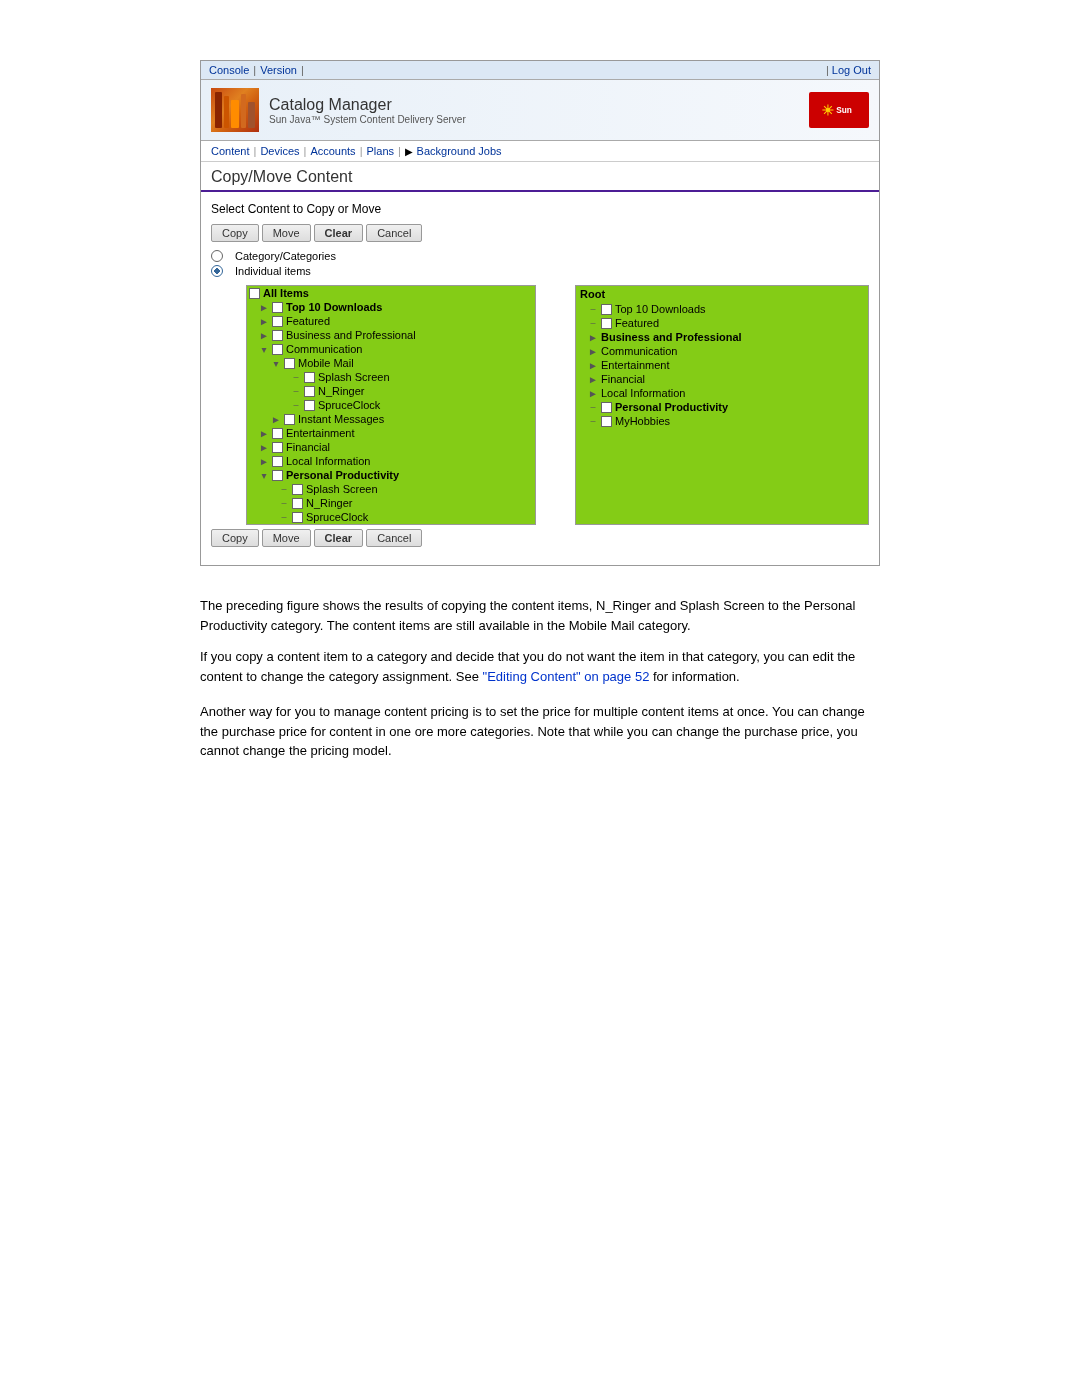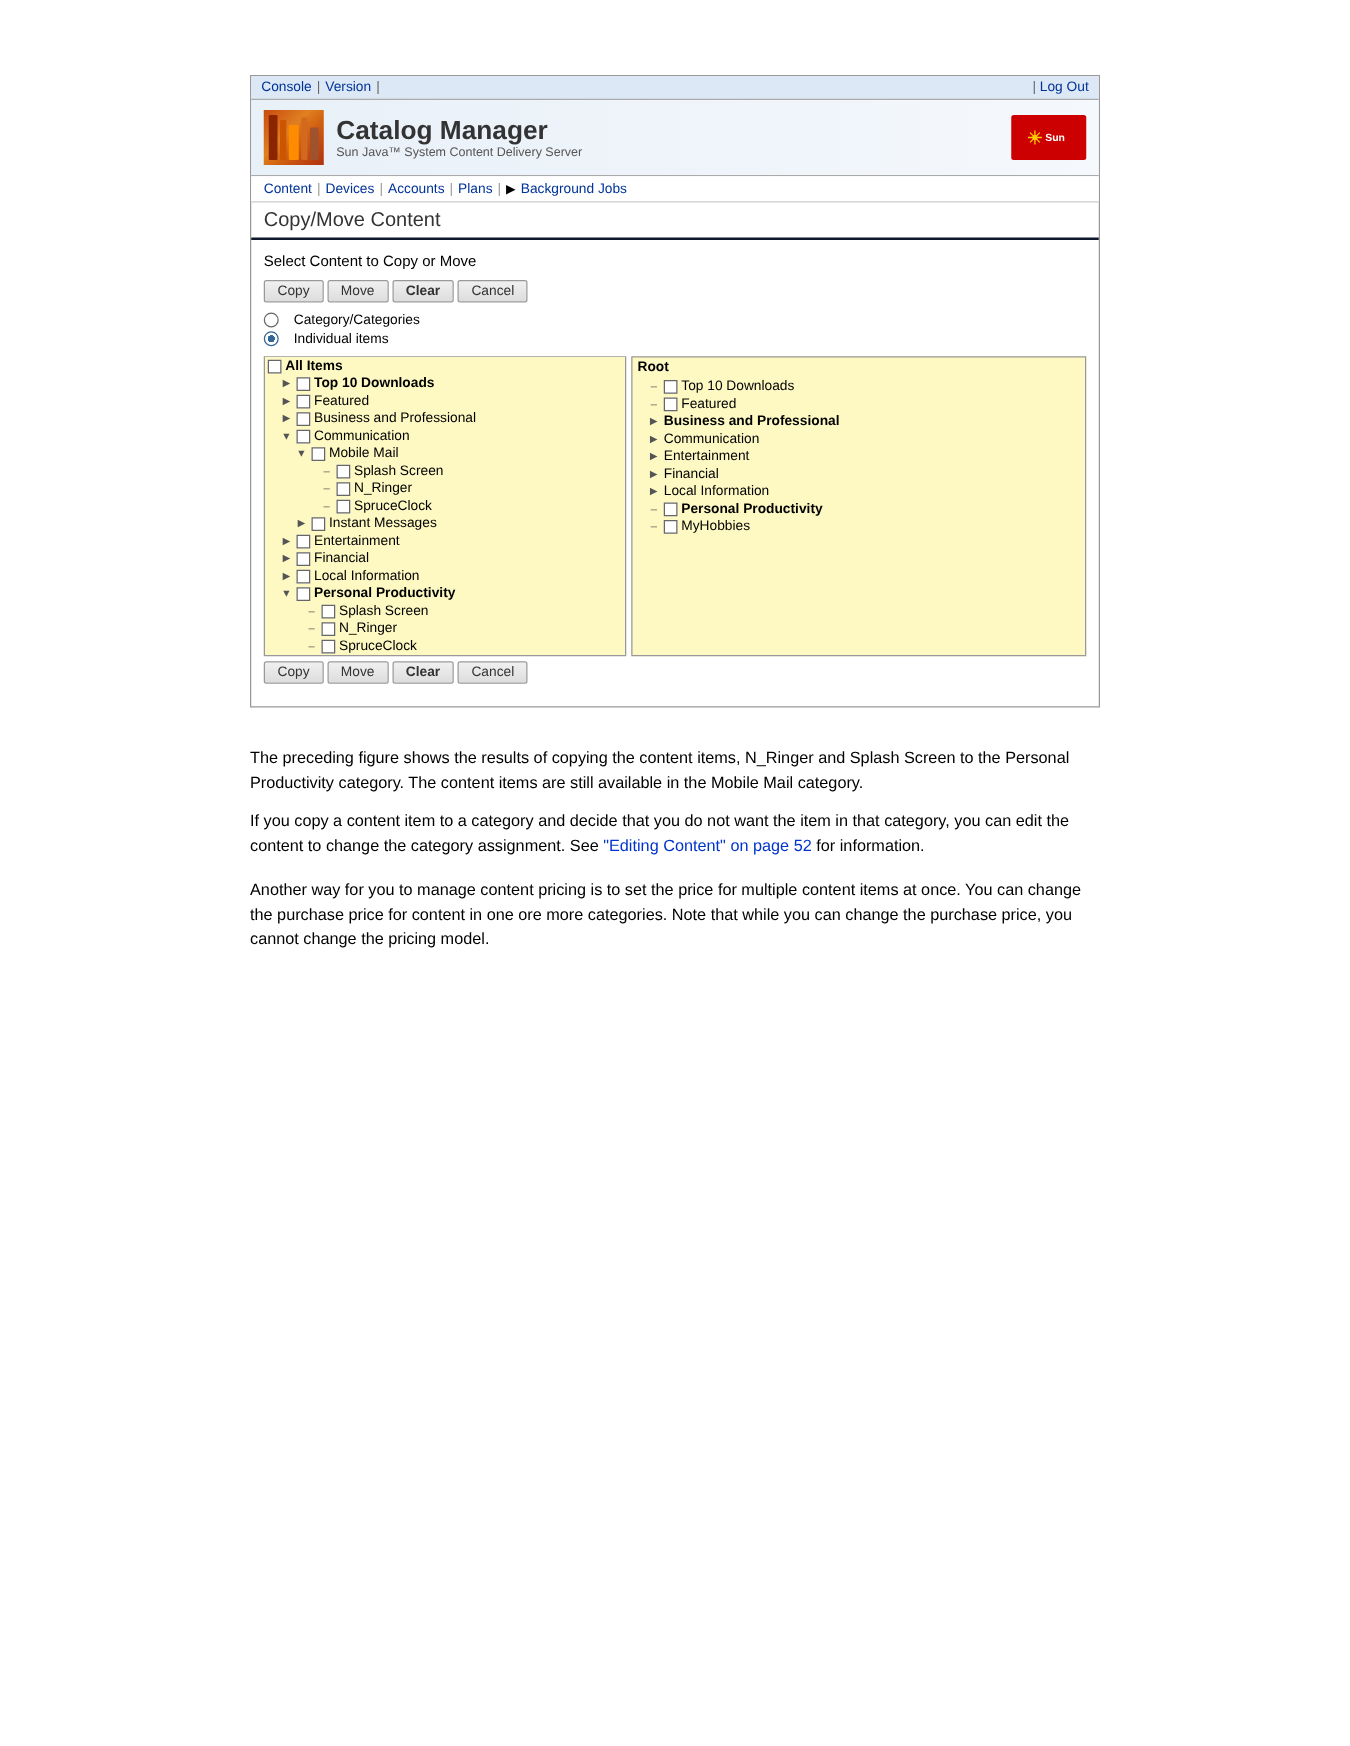--- a/index.html
+++ b/index.html
@@ -66,22 +66,22 @@
       align-items: flex-end;
       padding: 2px;
     }
     .book-spine {
       display: inline-block;
       height: 36px;
       border-radius: 1px;
     }
     .header-title-block {}
     .header-title {
-      font-size: 21px;
-      font-weight: bold;
+      font-size: 16px;
+      font-weight: normal;
       color: #333;
     }
     .header-subtitle {
       font-size: 10px;
       color: #555;
     }
     .sun-logo {
       width: 60px;
       height: 36px;
       background: #c00;
@@ -103,21 +103,21 @@
       gap: 4px;
       text-align: center;
     }
     .second-nav-item { color: #003399; cursor: pointer; }
     .second-nav-sep { color: #999; }
     .second-nav-icon { font-size: 10px; }
 
     
     .page-title-bar {
       padding: 6px 10px 4px 10px;
-      border-bottom: 2px solid #0f172a;
+      border-bottom: 2px solid #4c1d95;
       margin-bottom: 10px;
     }
     .page-title {
       font-size: 16px;
       font-weight: normal;
       color: #333;
     }
 
     
     .content-area { padding: 0 10px 10px 10px; }
@@ -160,23 +160,24 @@
     .radio-circle.selected {
       background: radial-gradient(circle at 50% 50%, #336699 40%, #fff 41%);
       border-color: #336699;
     }
 
     
     .panels-row { display: flex; gap: 4px; }
 
     .tree-panel {
       border: 1px solid #999;
-      background: #fef9c3;
+      background: #84cc16;
       font-size: 11px;
       overflow: hidden;
+      margin-left: 35px;
     }
     .left-panel { width: 290px; height: 240px; overflow-y: auto; }
     .right-panel { flex: 1; height: 240px; overflow-y: auto; }
     .tree-indent1 { padding-left: 4px; }
 
     .node-row {
       display: flex;
       align-items: center;
       gap: 3px;
       padding: 1px 2px;

